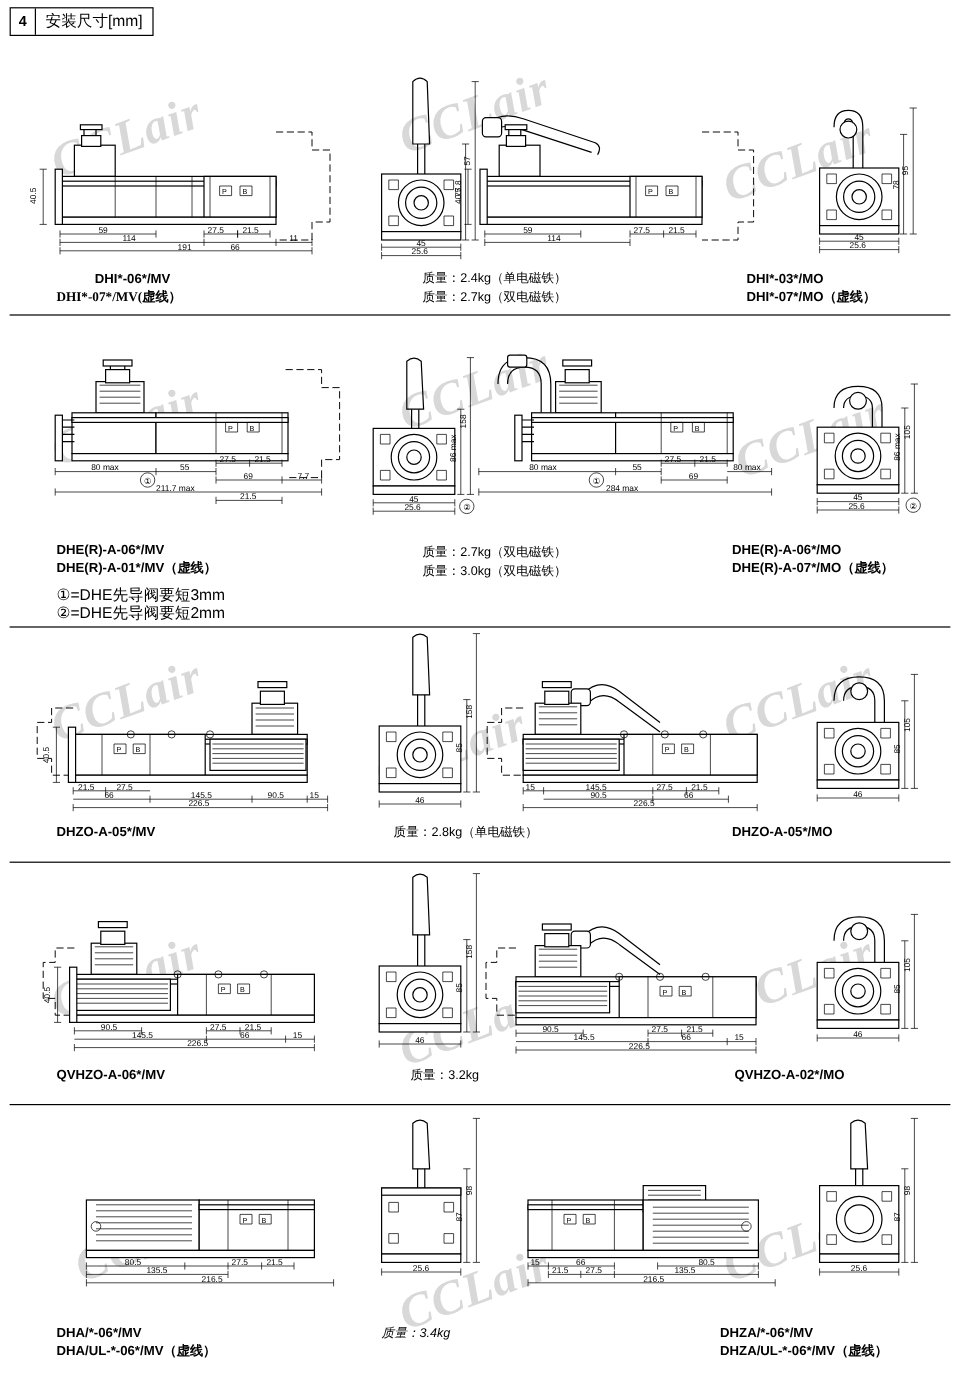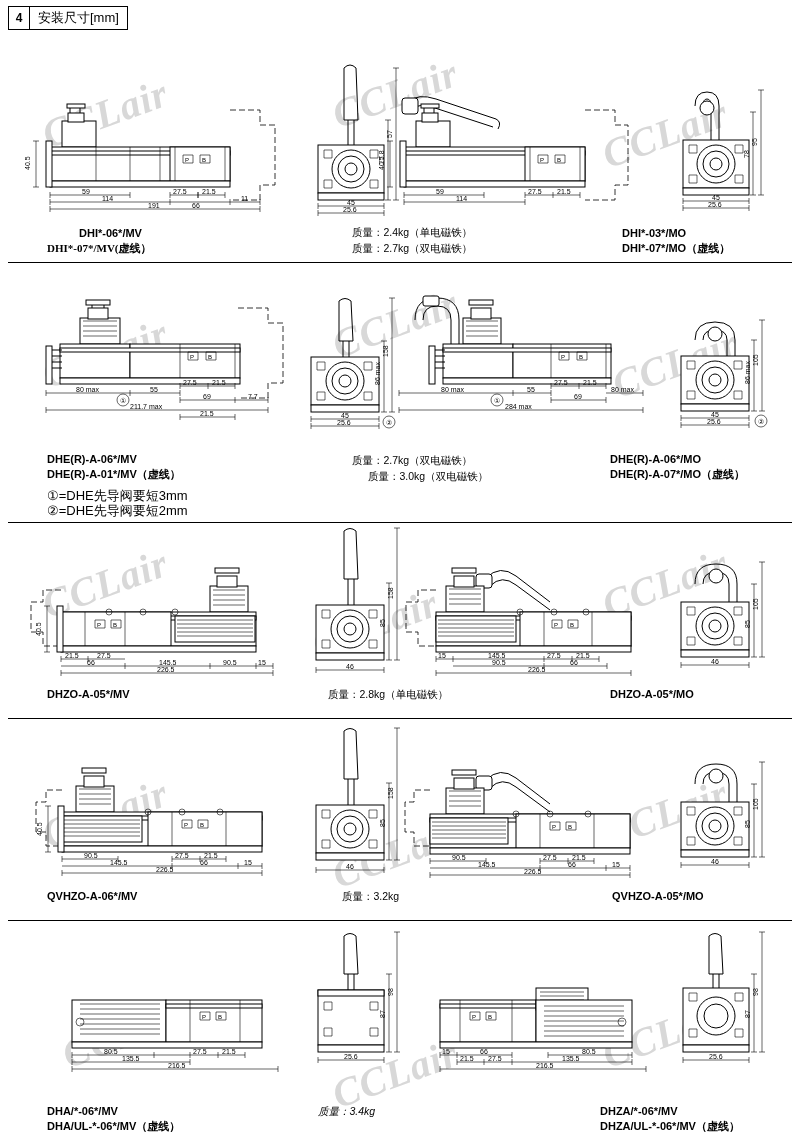--- a/index.html
+++ b/index.html
@@ -363,21 +363,21 @@
       <circle class="thin" cx="96" cy="103" r="6"></circle>
       <text class="dimtxt" x="93" y="106">②</text>
     </svg>
   </div>
 
   <div class="cap" style="left:47px;top:452px;">DHE(R)-A-06*/MV</div>
   <div class="cap" style="left:47px;top:467px;">DHE(R)-A-01*/MV（虚线）</div>
   <div class="note" style="left:47px;top:488px;">①=DHE先导阀要短3mm</div>
   <div class="note" style="left:47px;top:503px;">②=DHE先导阀要短2mm</div>
   <div class="mass" style="left:352px;top:452px;">质量：2.7kg（双电磁铁）</div>
-  <div class="mass" style="left:352px;top:468px;margin-left:16px;">质量：3.0kg（双电磁铁）</div>
+  <div class="mass" style="left:352px;top:468px;">质量：3.0kg（双电磁铁）</div>
   <div class="cap" style="left:610px;top:452px;">DHE(R)-A-06*/MO</div>
   <div class="cap" style="left:610px;top:467px;">DHE(R)-A-07*/MO（虚线）</div>
 
   <div class="dw" style="left:25px;top:560px;">
     <svg width="275" height="120" viewBox="0 0 275 120">
       <path class="dash" d="M36 30 L18 30 L18 42 L6 42 L6 72 L18 72 L18 86 L36 86"></path>
 
       <rect class="white" x="185" y="26" width="38" height="26"></rect>
       <rect class="white" x="192" y="16" width="20" height="11"></rect>
       <rect class="white" x="190" y="8" width="24" height="5"></rect>
@@ -612,21 +612,21 @@
       <text class="dimtxt" x="93" y="50" transform="rotate(-90 93 50)">105</text>
       <path class="thin" d="M89 24 L89 97 M86 24 h6 M86 97 h6"></path>
       <text class="dimtxt" x="85" y="68" transform="rotate(-90 85 68)">85</text>
       <path class="thin" d="M16 105 L84 105 M16 102 v6 M84 102 v6"></path>
       <text class="dimtxt" x="46" y="104">46</text>
     </svg>
   </div>
 
   <div class="cap" style="left:47px;top:889px;">QVHZO-A-06*/MV</div>
   <div class="mass" style="left:342px;top:888px;">质量：3.2kg</div>
-  <div class="cap" style="left:612px;top:889px;">QVHZO-A-05*/MO</div>
+  <div class="cap" style="left:612px;top:889px;">QVHZO-A-02*/MO</div>
 
   <div class="dw" style="left:50px;top:960px;">
     <svg width="250" height="115" viewBox="0 0 250 115">
 
       <rect class="white" x="22" y="40" width="94" height="42"></rect>
       <path class="thin" d="M30 44 h80 M30 49 h80 M30 54 h80 M30 59 h80 M30 64 h80 M30 69 h80 M30 74 h80"></path>
 
       <rect class="white" x="116" y="40" width="96" height="42"></rect>
       <rect class="white" x="116" y="44" width="96" height="4"></rect>
       <path class="thin" d="M140 40 L140 82 M190 40 L190 82 M150 52 h10 v8 h-10z M166 52 h10 v8 h-10z"></path>

